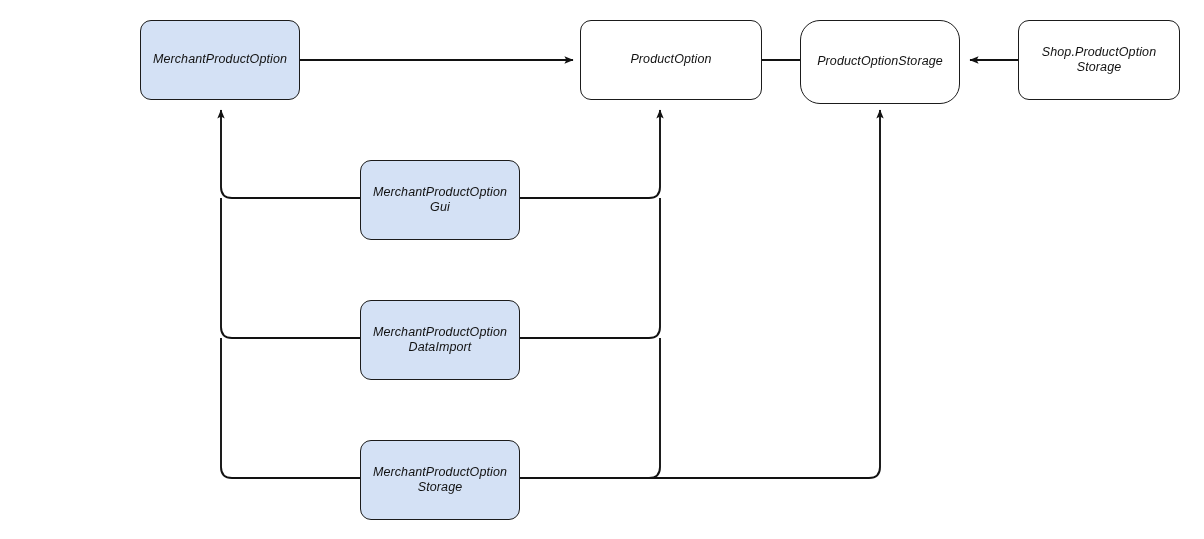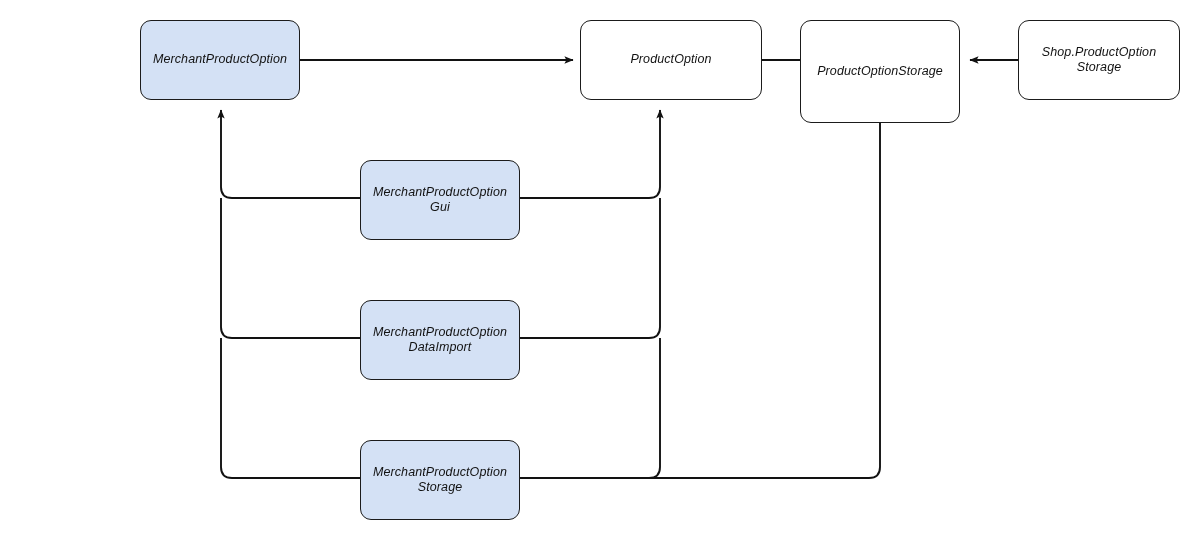--- a/index.html
+++ b/index.html
@@ -82,21 +82,21 @@
   </svg>
 
   <div class="node blue" style="left:140px; top:20px; width:160px; height:80px;">
     <span class="label">MerchantProductOption</span>
   </div>
 
   <div class="node" style="left:580px; top:20px; width:182px; height:80px;">
     <span class="label">ProductOption</span>
   </div>
 
-  <div class="node" style="left:800px; top:20px; width:160px; height:103px;">
+  <div class="node" style="left:800px; top:20px; width:160px; height:84px;border-radius:20px;">
     <span class="label">ProductOptionStorage</span>
   </div>
 
   <div class="node" style="left:1018px; top:20px; width:162px; height:80px;">
     <span class="label">Shop.ProductOption
 Storage</span>
   </div>
 
   <div class="node blue" style="left:360px; top:160px; width:160px; height:80px;">
     <span class="label">MerchantProductOption

